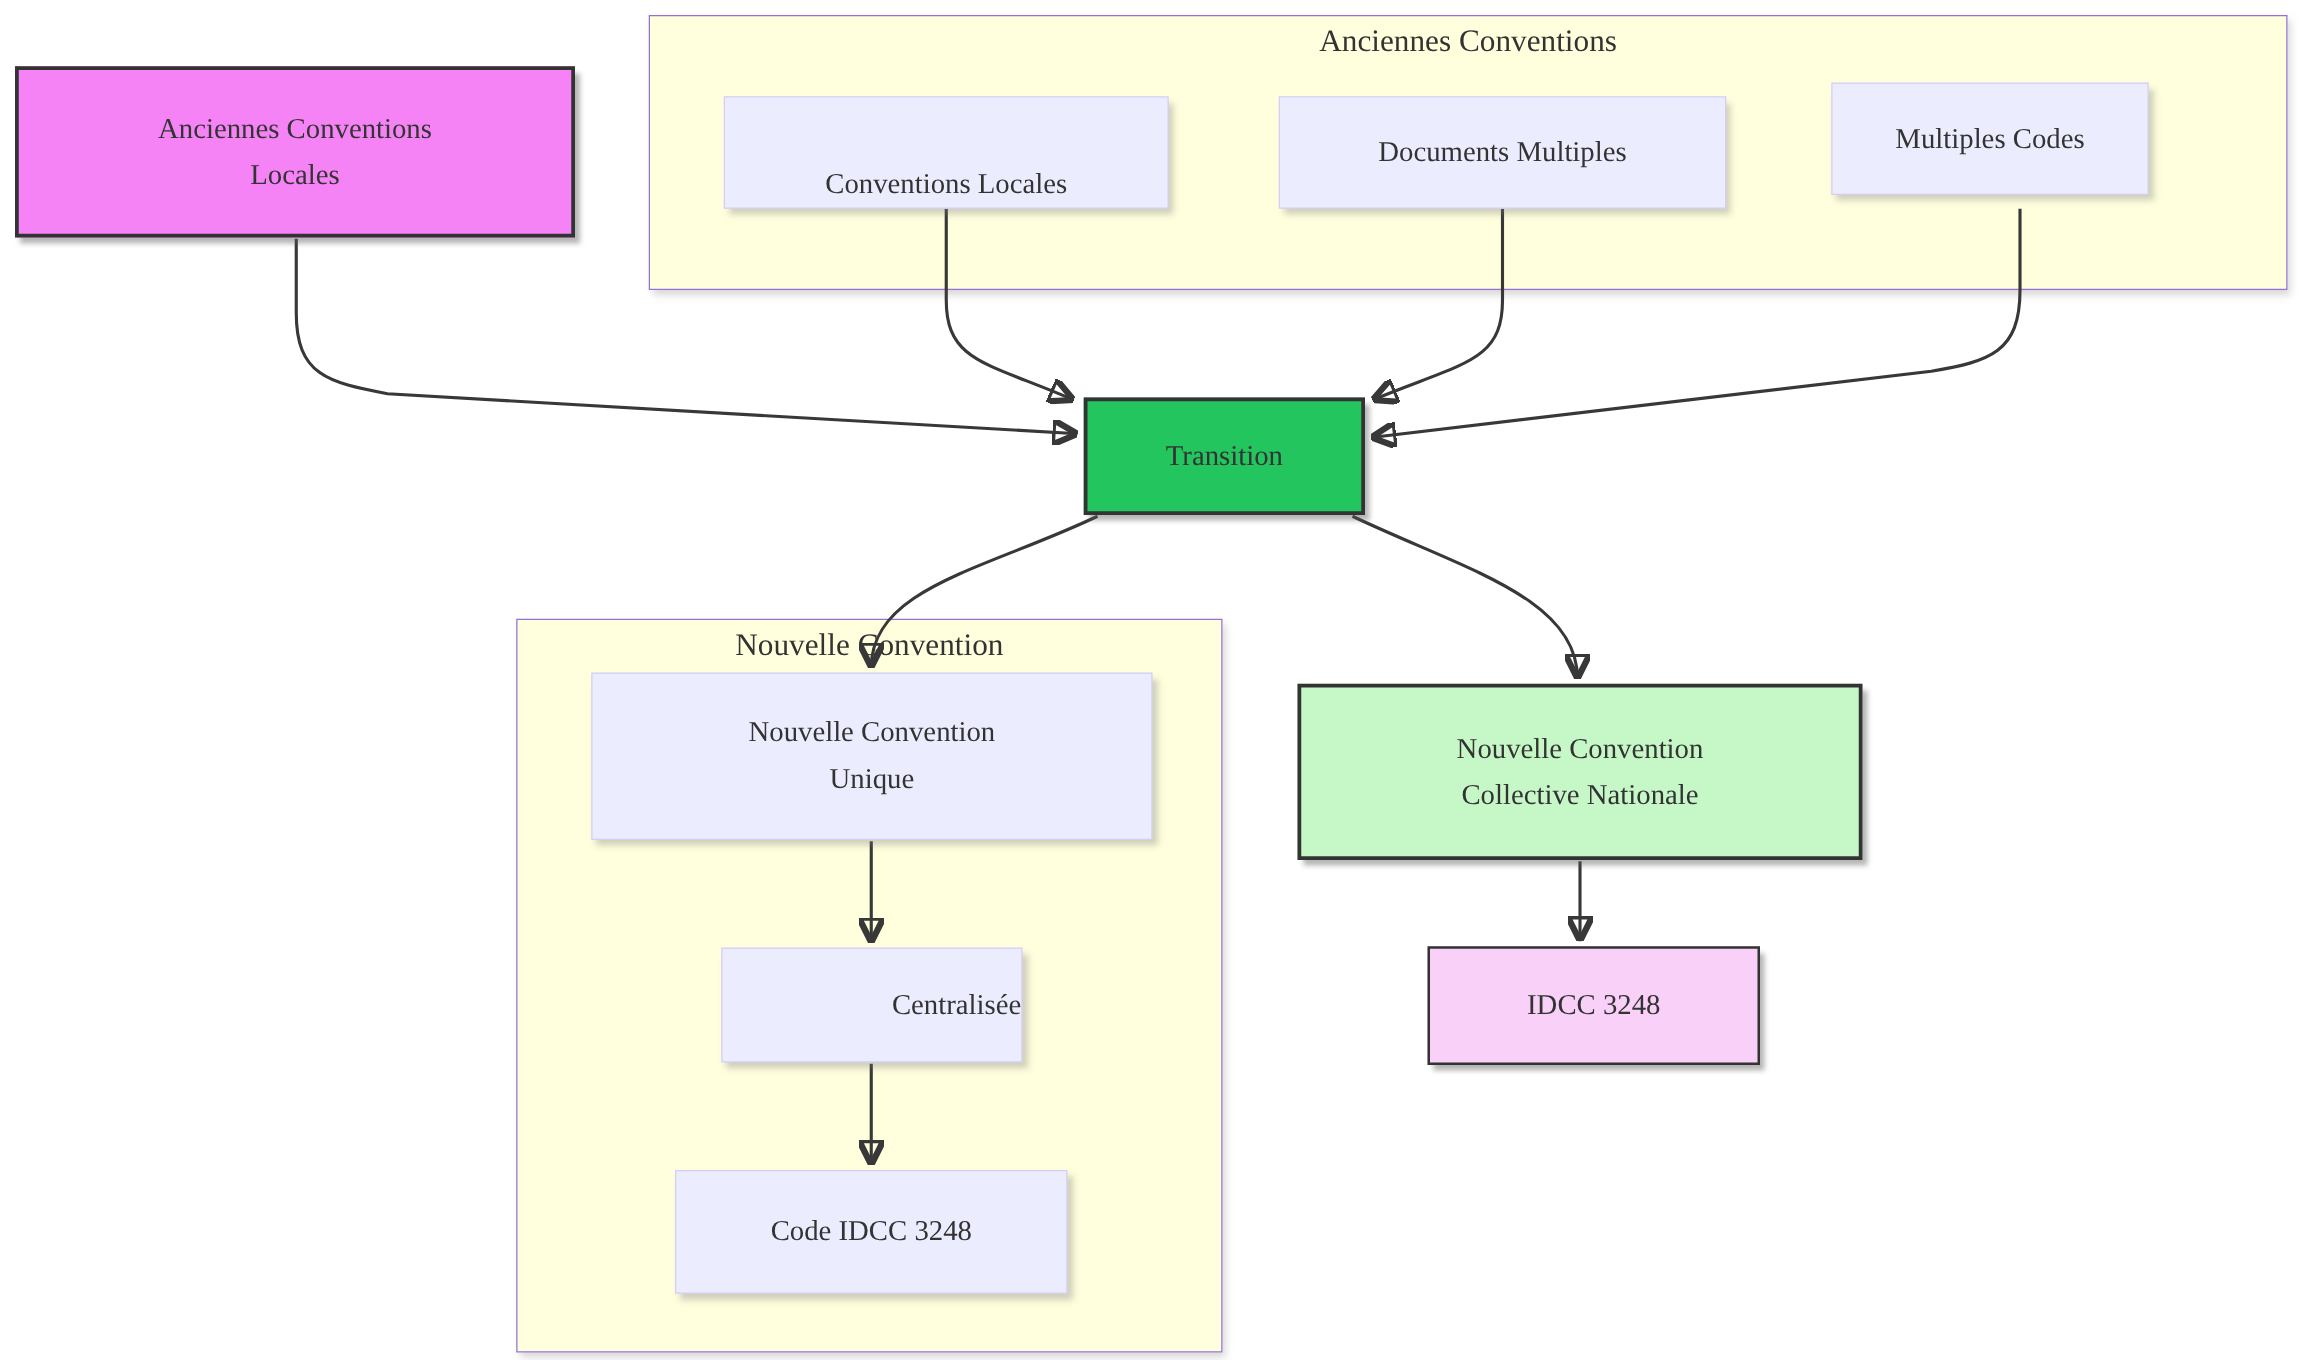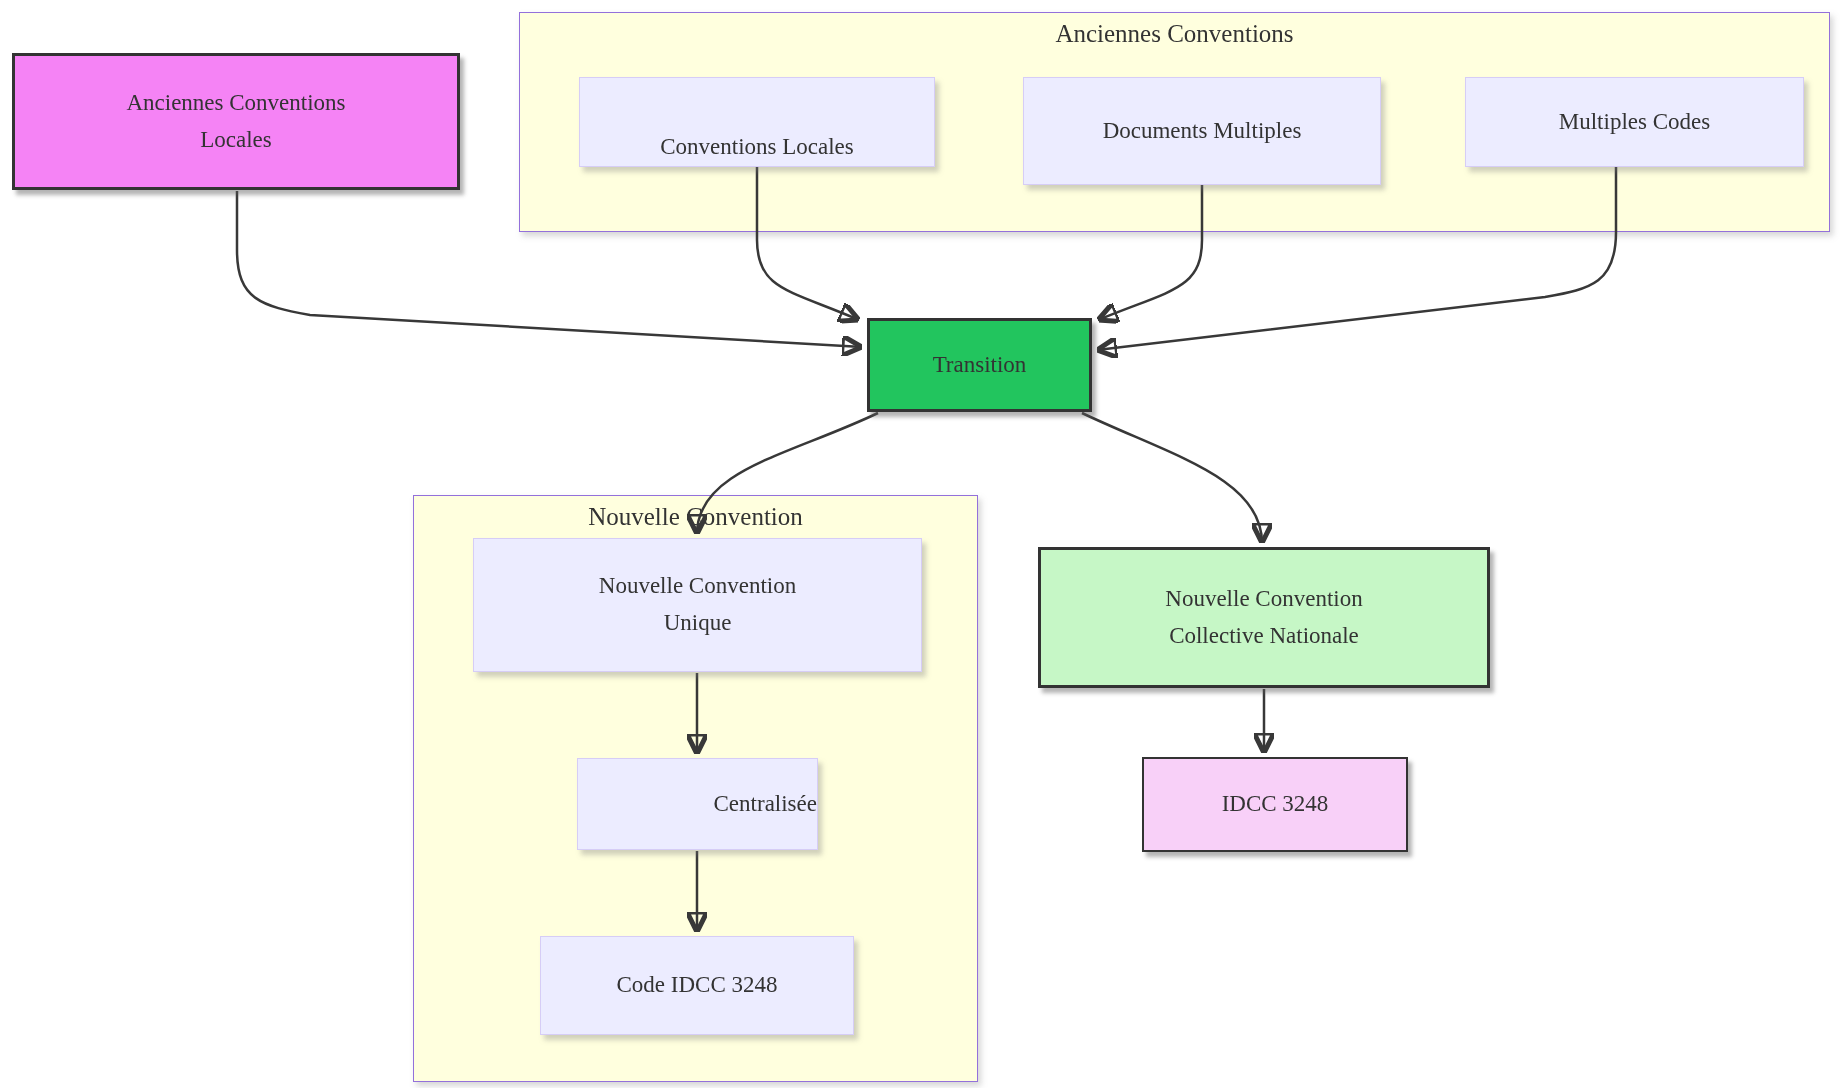--- a/index.html
+++ b/index.html
@@ -52,22 +52,22 @@
     border: 1px solid rgba(147,112,219,0.25);
     box-shadow: 4px 5px 5px rgba(120,120,120,0.35);
   }
   .bordered {
     border: 3px solid #333333;
     box-shadow: 4px 5px 4px rgba(90,90,90,0.45);
   }
   
   #n-anciennes-locales { left: 12px;  top: 53px;  width: 448px; height: 137px; background: #f583f5; }
   #n-conv-locales      { left: 579px; top: 77px;  width: 356px; height: 90px; align-items: flex-end; }
-  #n-docs-multiples    { left: 1023px;top: 77px;  width: 358px; height: 108px; align-items: center; }
-  #n-mult-codes        { left: 1465px;top: 77px;  width: 339px; height: 90px; text-align: center; }
+  #n-docs-multiples    { left: 1023px;top: 77px;  width: 358px; height: 90px; align-items: center; }
+  #n-mult-codes        { left: 1465px;top: 66px;  width: 254px; height: 90px; text-align: center; }
   #n-transition        { left: 867px; top: 318px; width: 225px; height: 94px; background: #22c55e; }
   #n-ncu               { left: 473px; top: 538px; width: 449px; height: 134px; }
   #n-centralisee       { left: 577px; top: 758px; width: 241px; height: 92px; justify-content: flex-end; }
   #n-code-idcc         { left: 540px; top: 936px; width: 314px; height: 99px; }
   #n-ncn               { left: 1038px;top: 547px; width: 452px; height: 141px; background: #c6f7c6; }
   #n-idcc              { left: 1142px;top: 757px; width: 266px; height: 95px; background: #f8d0f8; border-width: 2px; }
   
   #c-anciennes { left: 519px; top: 12px;  width: 1311px; height: 220px; }
   #c-nouvelle  { left: 413px; top: 495px; width: 565px;  height: 587px; }
 </style>

